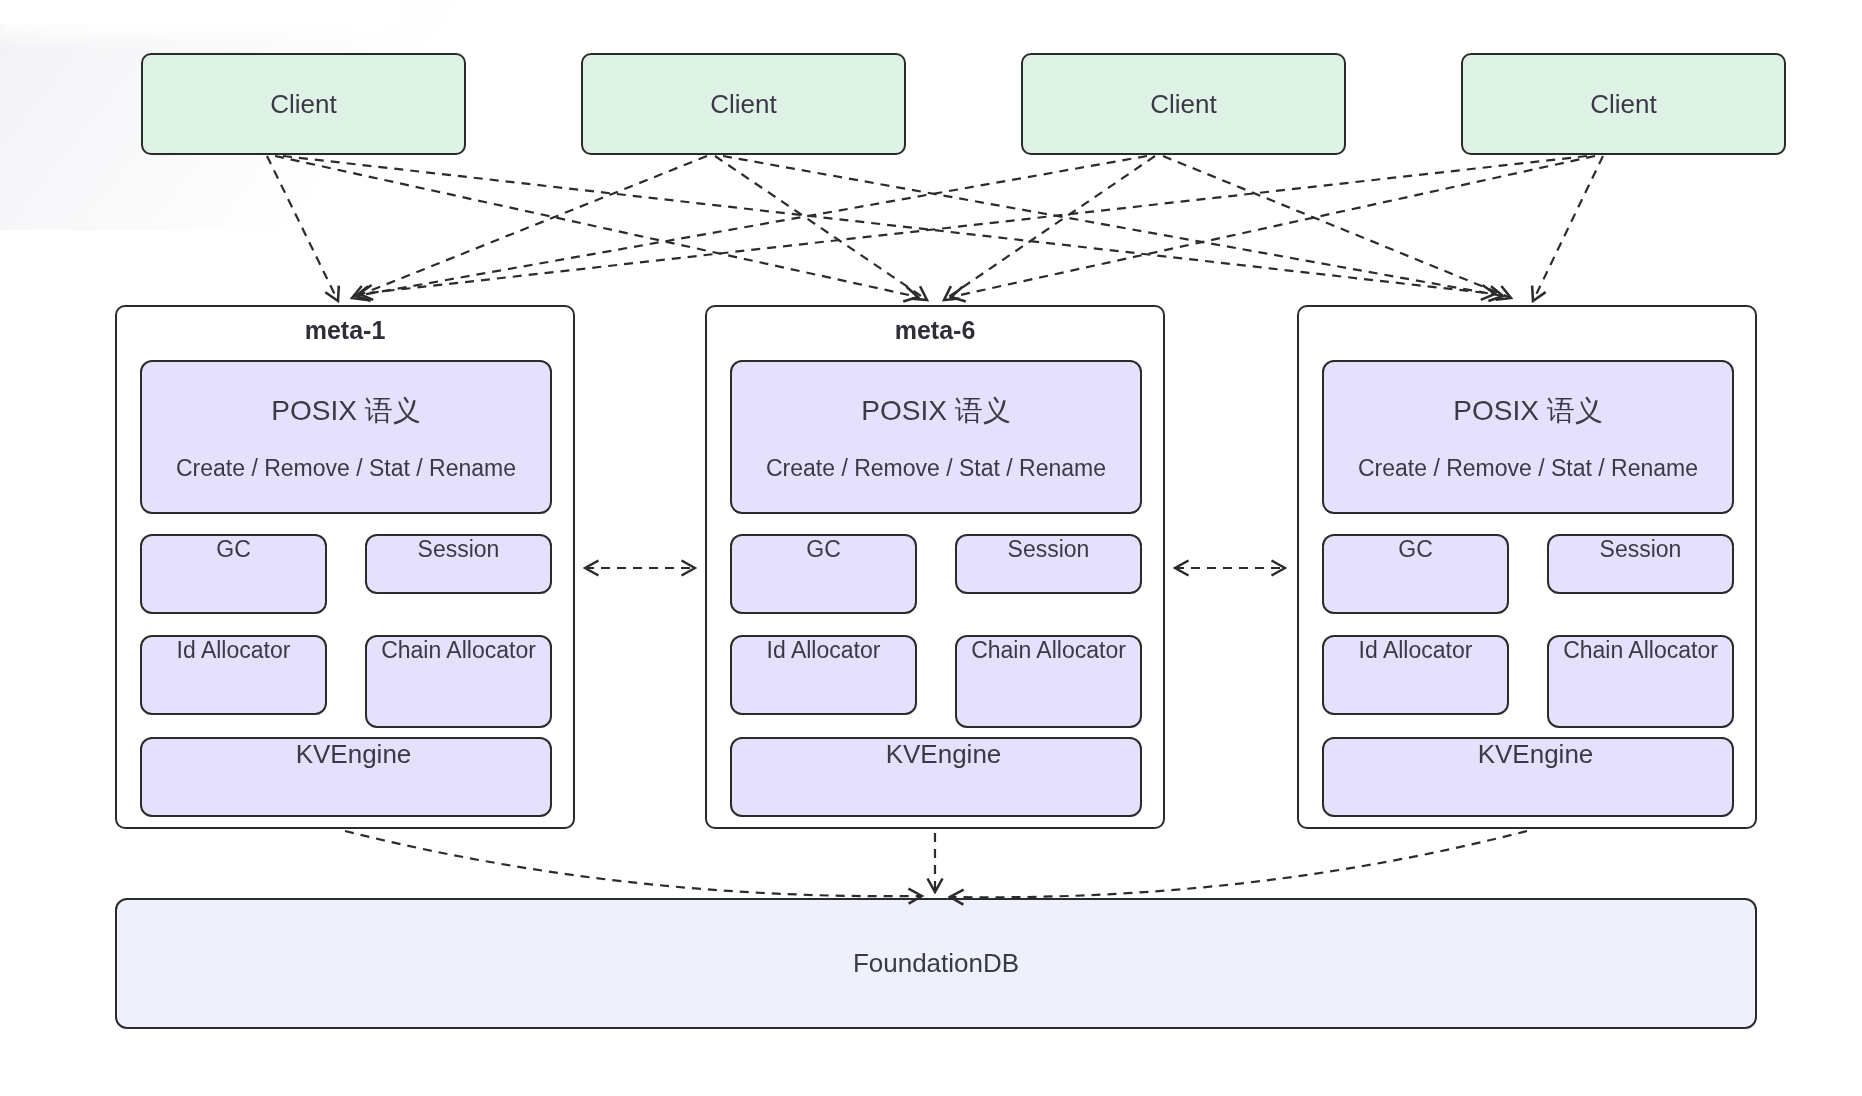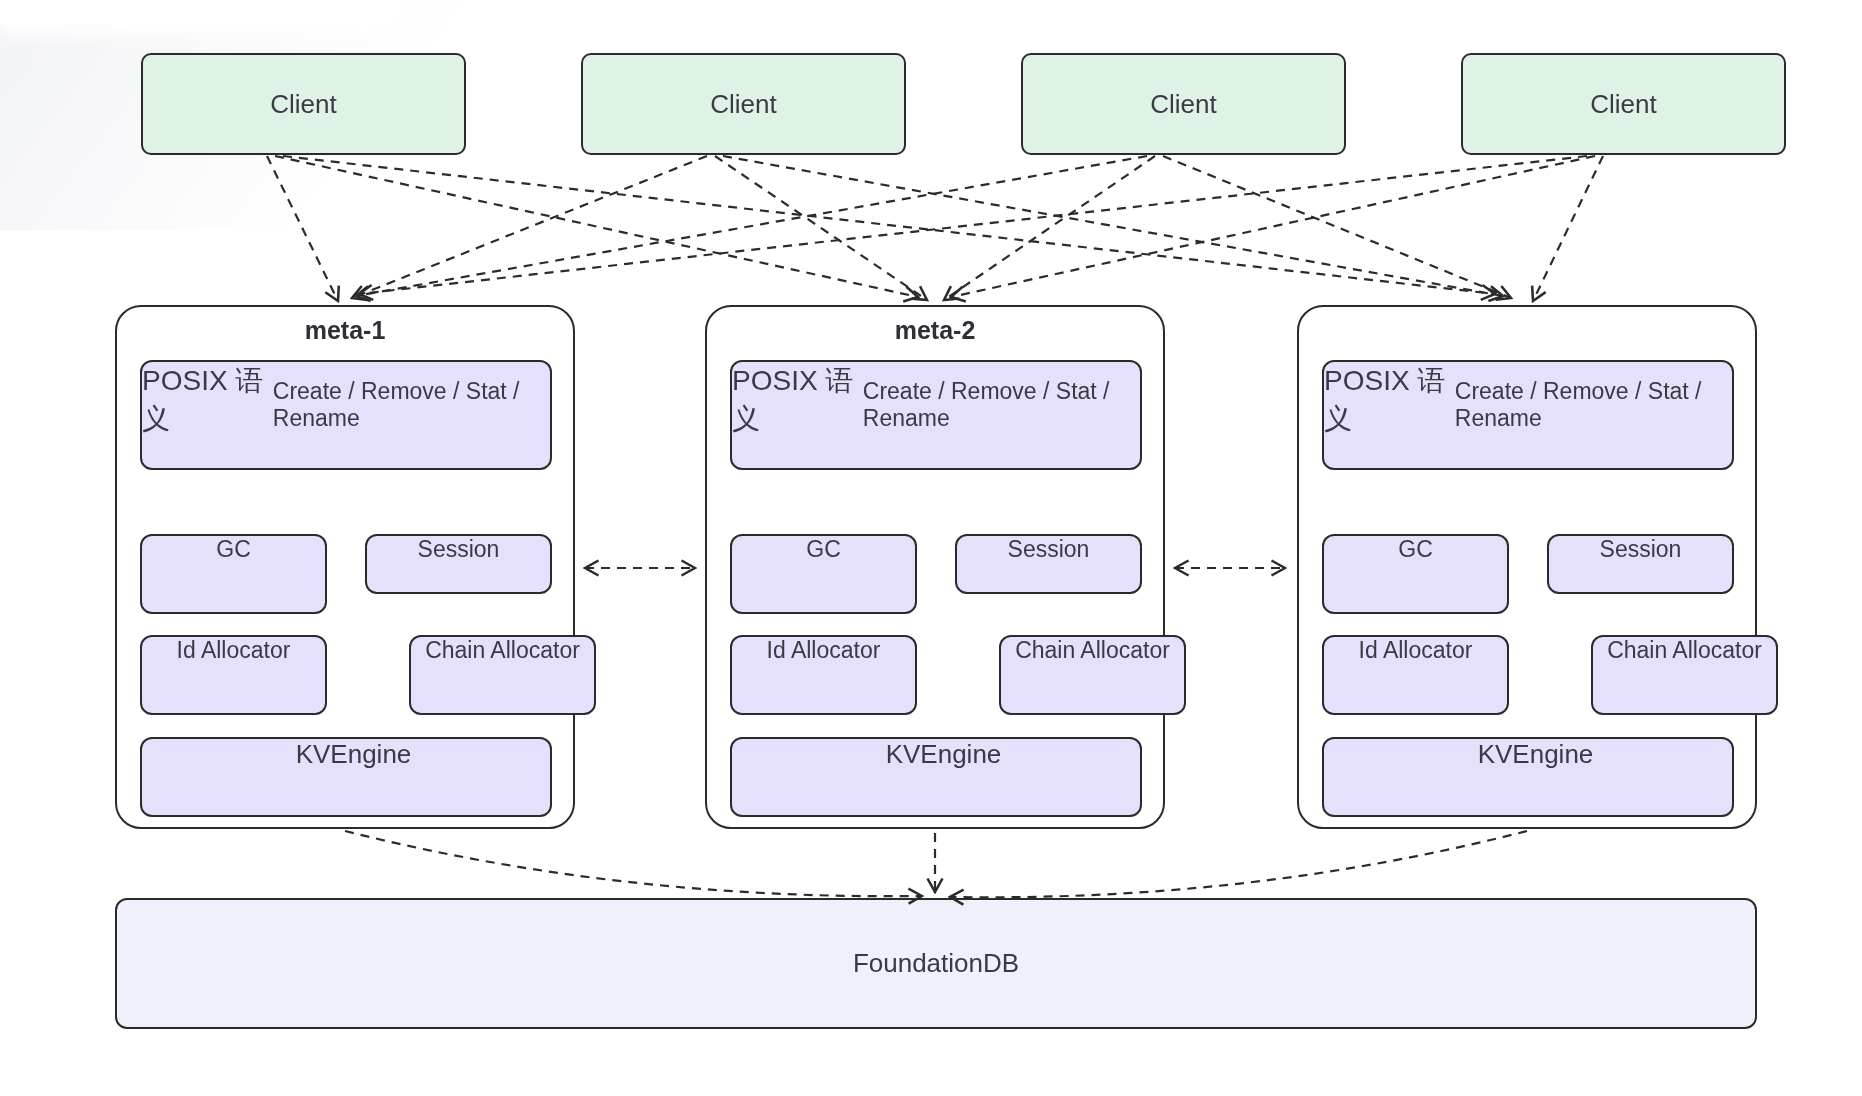--- a/index.html
+++ b/index.html
@@ -22,45 +22,45 @@
     border:2px solid var(--border,#2b2b2b);
     display:flex; align-items:center; justify-content:center;
     text-align:center;
   }
   .client {
     top:53px; width:325px; height:102px; border-radius:10px;
     background:var(--client-fill,#dff2e6); font-size:26px;margin-left:28px;
   }
   .meta-node {
     position:absolute; top:305px; width:460px; height:524px; box-sizing:border-box;
-    border:2px solid var(--border,#2b2b2b); border-radius:26px;
+    border:2px solid var(--border,#2b2b2b); border-radius:10px;
     background:var(--node-fill,#ffffff);
   }
   .meta-title {
     position:absolute; top:9px; left:0; right:0; text-align:center;
     font-weight:bold; font-size:25px; color:var(--title-text,#2f2f38);
   }
   .posix-box {
-    position:absolute; left:23px; top:53px; width:412px; height:110px; box-sizing:border-box;
+    position:absolute; left:23px; top:53px; width:412px; height:154px; box-sizing:border-box;
     border:2px solid var(--border,#2b2b2b); border-radius:12px;
     background:var(--module-fill,#e5e0fb);
-    display:flex; flex-direction:row; justify-content:center; gap:9px;
+    display:flex; flex-direction:column; align-items:center; justify-content:center; gap:9px;
   }
   .posix-title { font-size:28px; }
   .posix-subtitle { font-size:23px;margin-top:16px; }
   .module {
     position:absolute; box-sizing:border-box;
     border:2px solid var(--border,#2b2b2b); border-radius:12px;
     background:var(--module-fill,#e5e0fb);
     display:flex; align-items:flex-start; justify-content:center; font-size:23px;
   }
   .m-gc      { left:23px;  top:227px; width:187px; height:80px; }
   .m-session { left:248px; top:227px; width:187px; height:60px; }
   .m-id      { left:23px;  top:328px; width:187px; height:80px; }
-  .m-chain   { left:248px; top:328px; width:187px; height:80px;margin-left:44px; }
+  .m-chain   { left:248px; top:328px; width:187px; height:93px; }
   .m-engine  { left:23px;  top:430px; width:412px; height:80px; font-size:26px;padding-left:15px; }
   .db {
     left:115px; top:898px; width:1642px; height:131px; border-radius:12px;
     background:var(--db-fill,#eef1fb); font-size:26px;
   }
   svg.arrows { position:absolute; left:0; top:0; pointer-events:none; }
   .arrow {
     fill:none; stroke:var(--arrow,#2b2b2b); stroke-width:2.2;
     stroke-dasharray:9 7; stroke-linecap:butt;
   }
@@ -103,21 +103,21 @@
     </div>
     <div class="module m-chain">
       <span>Chain Allocator</span>
     </div>
     <div class="module m-engine">
       <span>KVEngine</span>
     </div>
   </div>
 
   <div class="meta-node" style="left:705px">
-    <div class="meta-title">meta-2</div>
+    <div class="meta-title">meta-6</div>
     <div class="posix-box">
       <div class="posix-title">POSIX 语义</div>
       <div class="posix-subtitle">Create / Remove / Stat / Rename</div>
     </div>
     <div class="module m-gc">
       <span>GC</span>
     </div>
     <div class="module m-session">
       <span>Session</span>
     </div>

